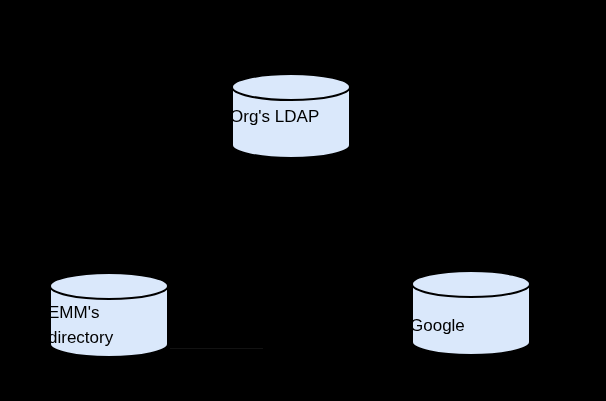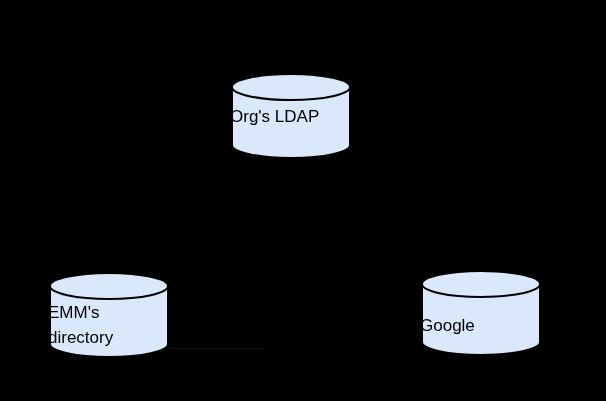--- a/index.html
+++ b/index.html
@@ -28,21 +28,21 @@
     top: 0;
     display: block;
   }
   .cyl-body, .cyl-top {
     fill: var(--node-fill, #dae8fb);
     stroke: var(--node-stroke, #000000);
     stroke-width: 2;
   }
   .node-ldap   { left: 230px; top: 73px;  }
   .node-emm    { left: 48px;  top: 272px; text-decoration: underline; }
-  .node-google { left: 420px; top: 270px; }
+  .node-google { left: 410px; top: 270px; }
   .label {
     position: absolute;
     left: 0;
     right: 0;
     text-align: left;
     color: var(--node-text, #000000);
     font-size: 17px;
     line-height: 25px;
     white-space: nowrap;
   }

